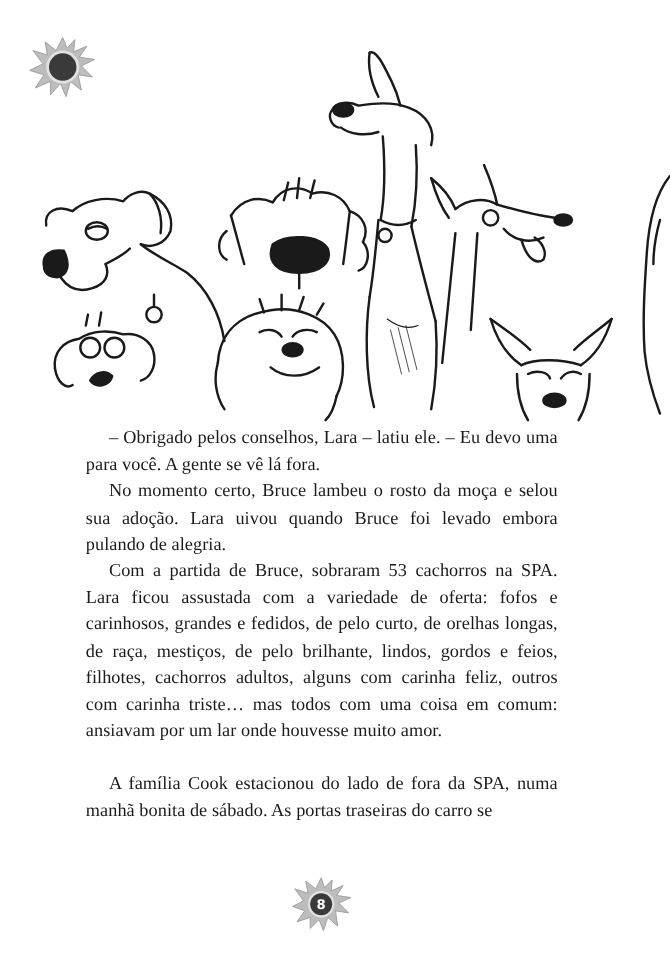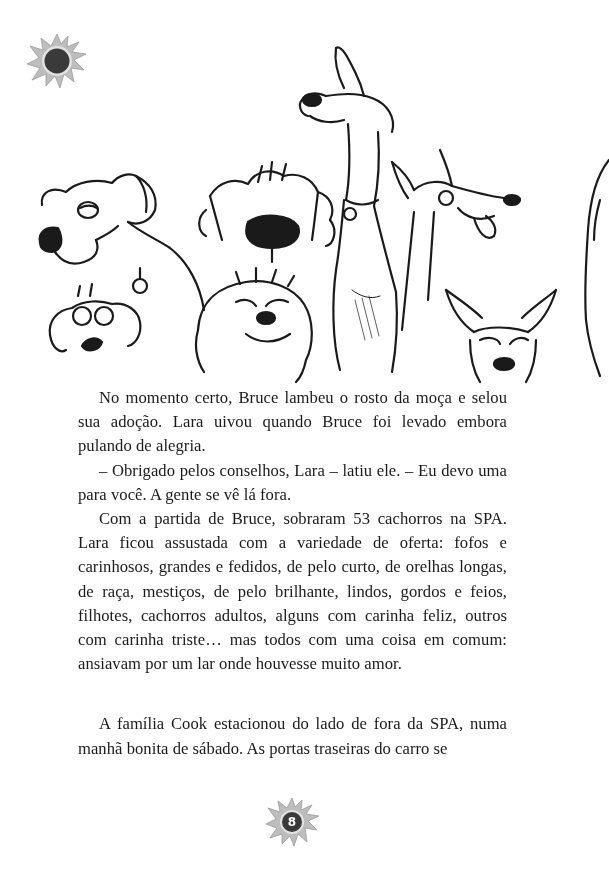--- a/index.html
+++ b/index.html
@@ -1,21 +1,21 @@
 <!DOCTYPE html>
 <html><head>
   <meta charset="utf-8">
   <style>
     html, body { margin: 0; padding: 0; background: #ffffff; }
     body { width: 609px; height: 883px; position: relative; overflow: hidden; font-family: "Liberation Serif", "DejaVu Serif", serif; color: #1a1a1a; }
     .bullet-hole { position: absolute; }
     .illustration { position: absolute; left: 0; top: 30px; width: 609px; height: 360px; }
     .text-block { position: absolute; left: 78px; top: 386px; width: 429px; font-size: 16.6px; line-height: 24.2px; text-align: justify; letter-spacing: 0.05px; }
     .text-block p { margin: 0; text-indent: 21px; }
-    .text-block p.gap { margin-top: 36px; }
+    .text-block p.gap { margin-top: 24px; }
     .page-number-badge { position: absolute; left: 262px; top: 796px; width: 60px; height: 52px; }
     .page-number { position: absolute; left: 0; top: 0; width: 60px; height: 52px; display: flex; align-items: center; justify-content: center; font-family: "DejaVu Sans", sans-serif; font-weight: bold; font-size: 12px; color: #ffffff; }
   </style>
 </head>
 <body>
 
 <svg class="bullet-hole" style="left:24px;top:32px;" width="66" height="60" viewBox="0 0 66 60">
   <polygon points="33,2 37,12 44,4 43,15 55,10 48,20 62,22 50,28 60,38 47,36 50,50 40,42 36,56 31,44 22,54 22,42 8,48 16,36 3,32 15,26 6,14 19,18 17,6 27,14" fill="#bdbdbd" stroke="#9a9a9a" stroke-width="0.8"></polygon>
   <circle cx="33" cy="29" r="15" fill="#e2e2e2"></circle>
   <circle cx="33" cy="29" r="12.5" fill="#3a3a3a"></circle>
@@ -105,22 +105,22 @@
     </g>
 
     <g>
       <path d="M609,160 C596,176 590,200 588,230 C586,260 584,290 586,320 C588,340 594,360 600,376"></path>
       <path d="M600,200 C596,214 594,226 594,240"></path>
     </g>
   </g>
 </svg>
 
 <div class="text-block">
+  <p>– Obrigado pelos conselhos, Lara – latiu ele. – Eu devo uma para você. A gente se vê lá fora.</p>
   <p>No momento certo, Bruce lambeu o rosto da moça e selou sua adoção. Lara uivou quando Bruce foi levado embora pulando de alegria.</p>
-  <p>– Obrigado pelos conselhos, Lara – latiu ele. – Eu devo uma para você. A gente se vê lá fora.</p>
   <p>Com a partida de Bruce, sobraram 53 cachorros na SPA. Lara ficou assustada com a variedade de oferta: fofos e carinhosos, grandes e fedidos, de pelo curto, de orelhas longas, de raça, mestiços, de pelo brilhante, lindos, gordos e feios, filhotes, cachorros adultos, alguns com carinha feliz, outros com carinha triste… mas todos com uma coisa em comum: ansiavam por um lar onde houvesse muito amor.</p>
   <p class="gap">A família Cook estacionou do lado de fora da SPA, numa manhã bonita de sábado. As portas traseiras do carro se</p>
 </div>
 
 <div class="page-number-badge">
   <svg width="60" height="52" viewBox="0 0 60 52" style="position:absolute;left:0;top:0;">
     <polygon points="30,2 33,11 40,4 39,14 50,9 44,18 57,20 46,25 55,34 43,32 45,46 36,38 32,50 28,40 20,48 20,38 8,42 15,32 4,28 14,23 6,12 18,16 16,5 25,12" fill="#bdbdbd" stroke="#9a9a9a" stroke-width="0.8"></polygon>
     <circle cx="30" cy="26" r="12" fill="#e2e2e2"></circle>
     <circle cx="30" cy="26" r="10" fill="#3a3a3a"></circle>
   </svg>

